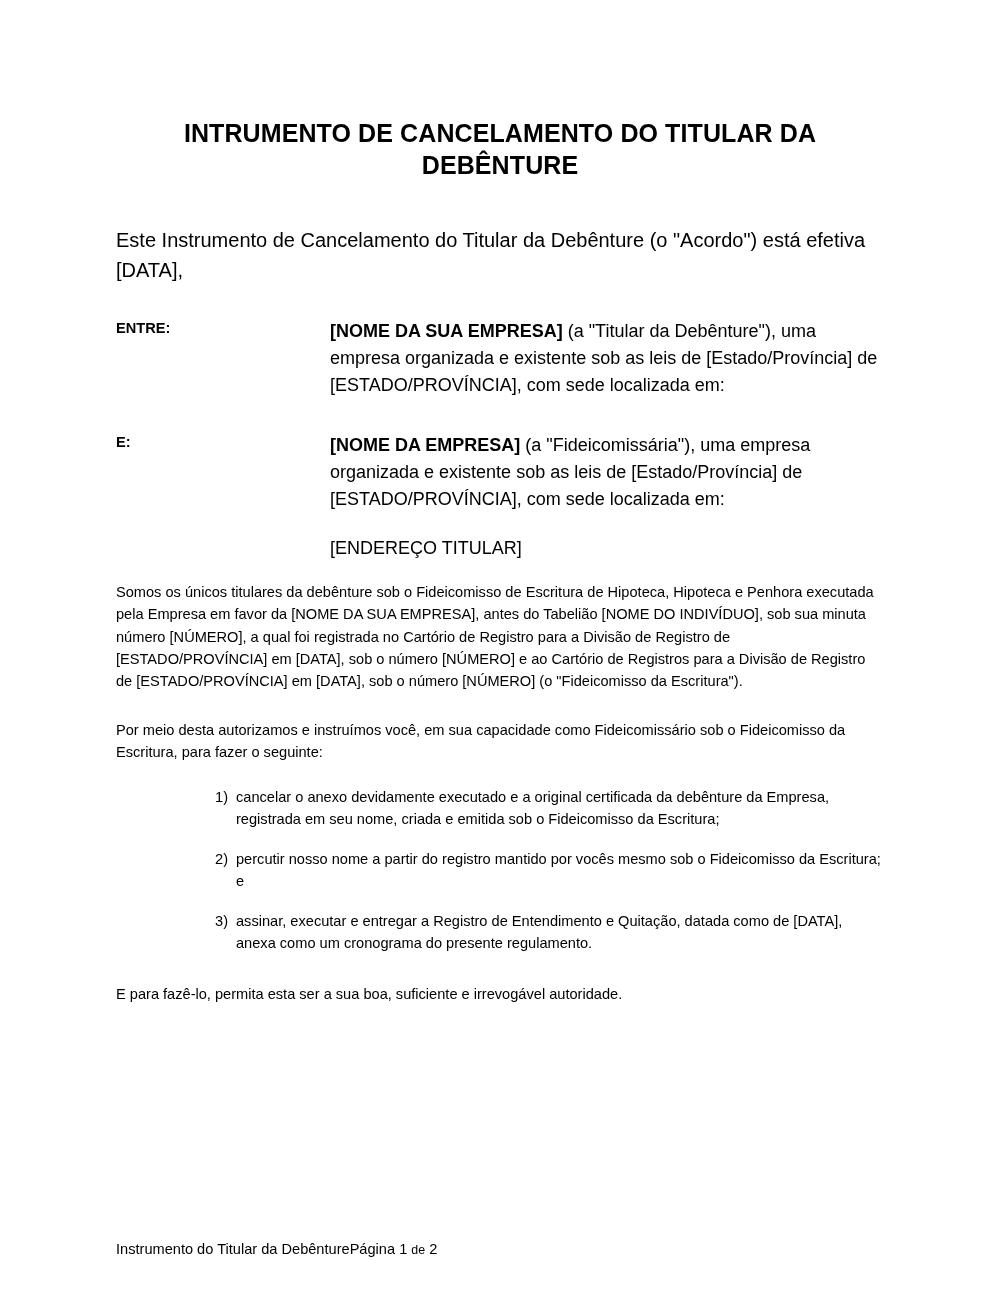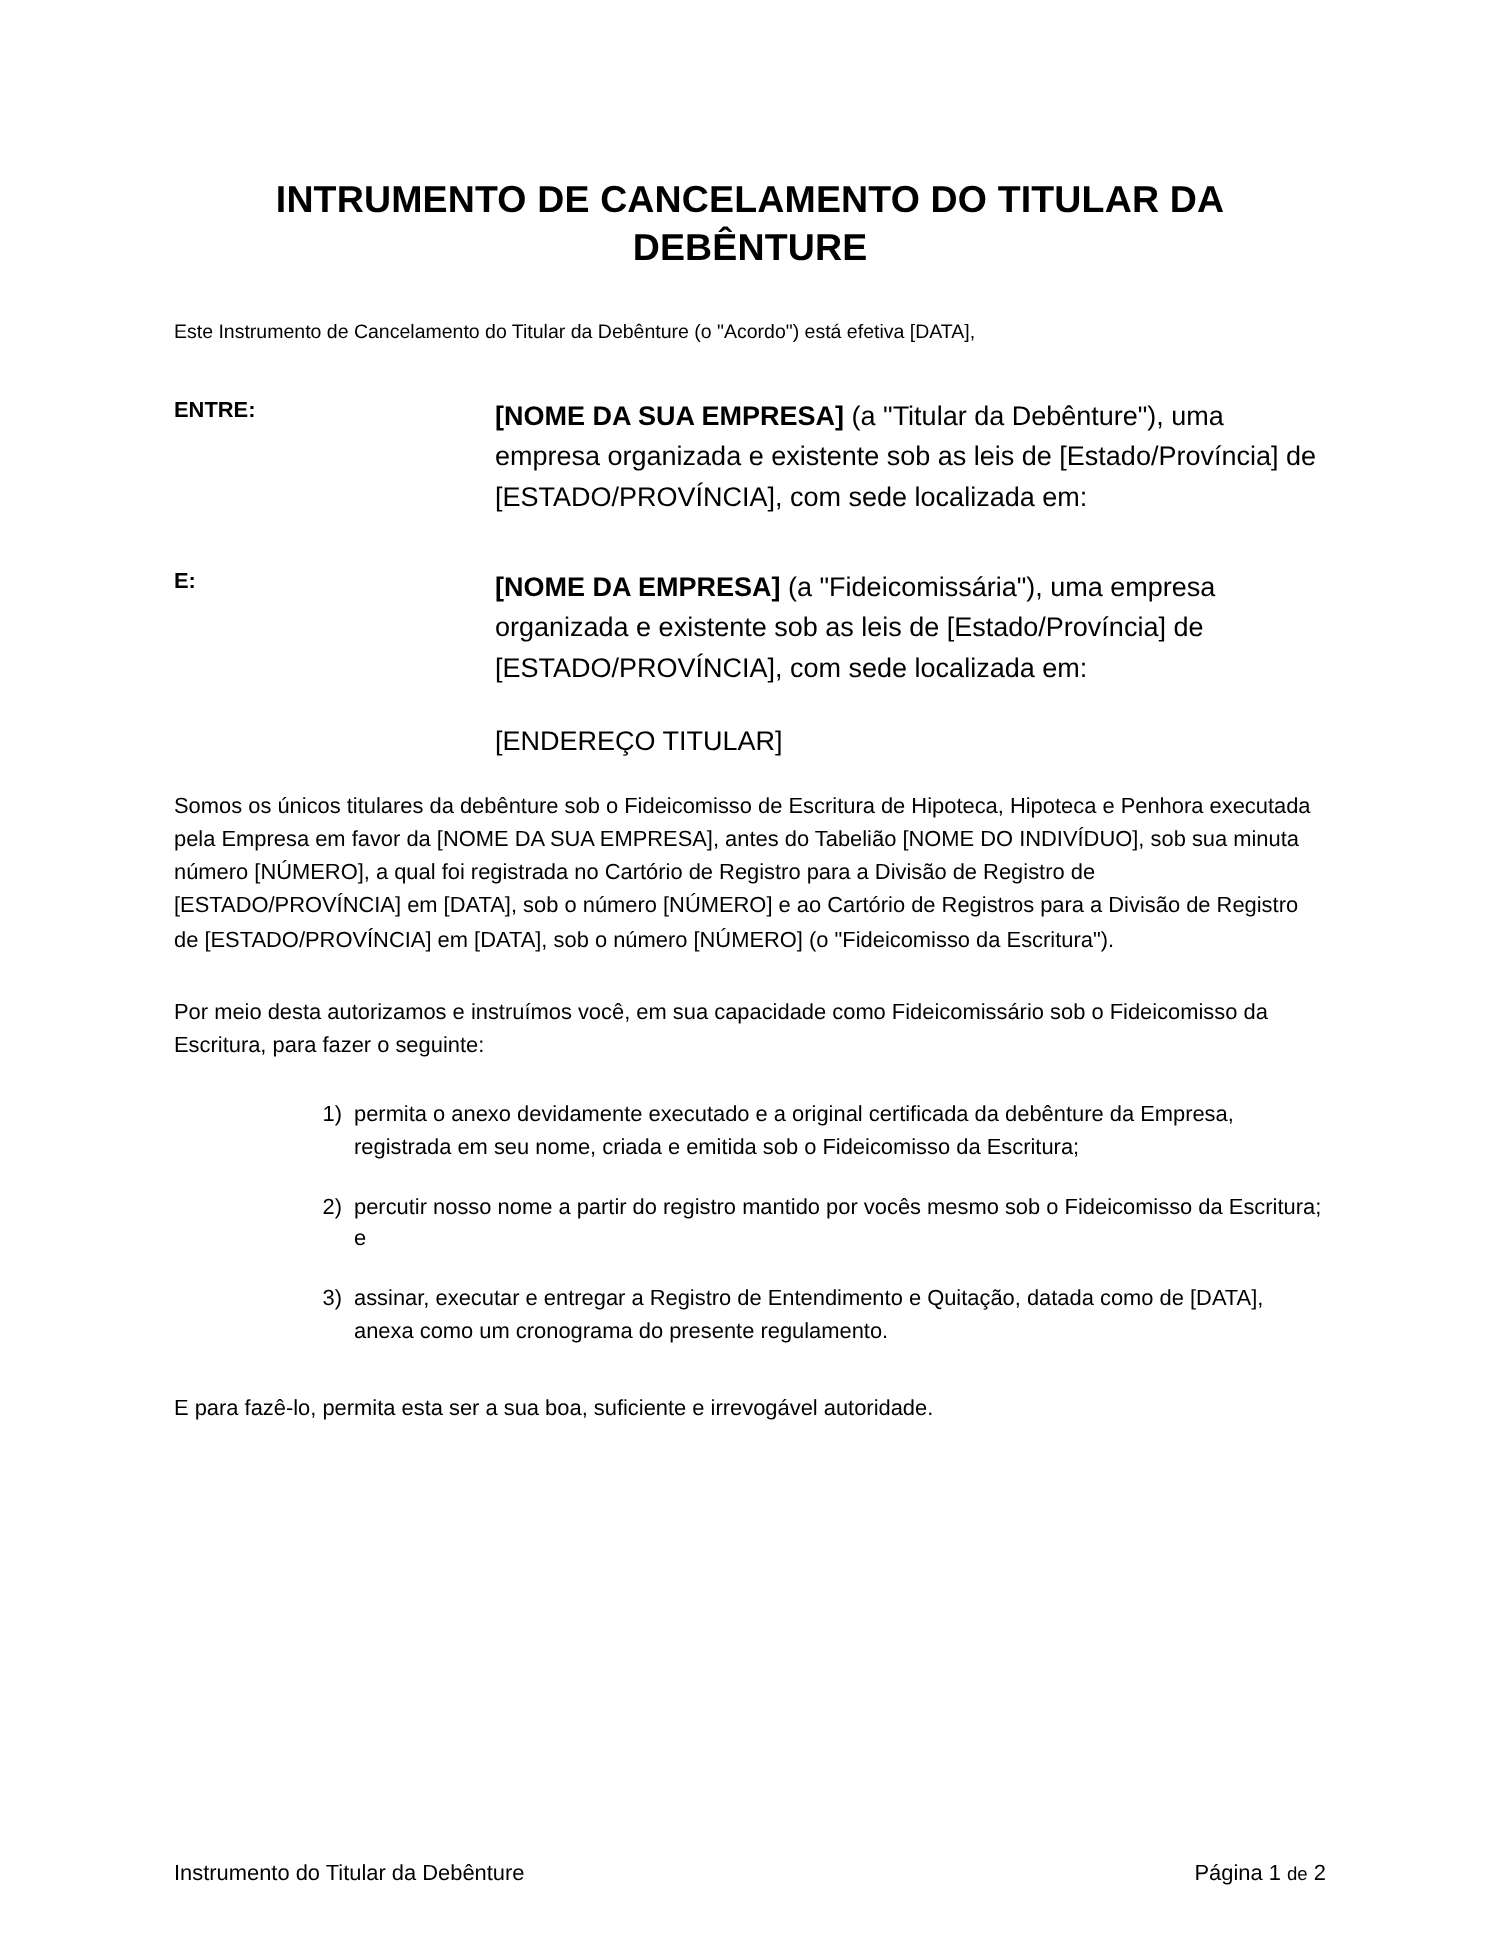--- a/index.html
+++ b/index.html
@@ -25,22 +25,22 @@
   }
   .doc-title {
     text-align: center;
     font-size: 25px;
     font-weight: bold;
     line-height: 1.28;
     margin: 8px 20px 0 20px;
     letter-spacing: 0.1px;
   }
   .intro {
-    margin-top: 30px;
-    font-size: 13px;
+    margin-top: 44px;
+    font-size: 20px;
     line-height: 1.5;
   }
   .party-block {
     margin-top: 33px;
     display: flex;
     align-items: flex-start;
     gap: 40px;
   }
   .party-label {
     width: 174px;
@@ -93,21 +93,20 @@
     margin-top: 29px;
     font-size: 14.6px;
     line-height: 1.5;
   }
   .footer {
     position: absolute;
     left: 116px;
     right: 116px;
     bottom: 46px;
     display: flex;
-    justify-content: space-between;
     align-items: baseline;
     font-size: 14.6px;
   }
   .footer .page-num {
     font-size: 14.6px;
   }
   .footer .page-num .small {
     font-size: 12.4px;
   }
 </style>
@@ -139,21 +138,21 @@
     </div>
   </div>
 
   <p class="para">Somos os únicos titulares da debênture sob o Fideicomisso de Escritura de Hipoteca, Hipoteca e Penhora executada pela Empresa em favor da [NOME DA SUA EMPRESA], antes do Tabelião [NOME DO INDIVÍDUO], sob sua minuta número [NÚMERO], a qual foi registrada no Cartório de Registro para a Divisão de Registro de [ESTADO/PROVÍNCIA] em [DATA], sob o número [NÚMERO] e ao Cartório de Registros para a Divisão de Registro de [ESTADO/PROVÍNCIA] em [DATA], sob o número [NÚMERO] (o "Fideicomisso da Escritura").</p>
 
   <p class="para tight">Por meio desta autorizamos e instruímos você, em sua capacidade como Fideicomissário sob o Fideicomisso da Escritura, para fazer o seguinte:</p>
 
   <ol class="numbered">
     <li>
       <span class="marker">1)</span>
-      <span>permita o anexo devidamente executado e a original certificada da debênture da Empresa, registrada em seu nome, criada e emitida sob o Fideicomisso da Escritura;</span>
+      <span>cancelar o anexo devidamente executado e a original certificada da debênture da Empresa, registrada em seu nome, criada e emitida sob o Fideicomisso da Escritura;</span>
     </li>
     <li>
       <span class="marker">2)</span>
       <span>percutir nosso nome a partir do registro mantido por vocês mesmo sob o Fideicomisso da Escritura; e</span>
     </li>
     <li>
       <span class="marker">3)</span>
       <span>assinar, executar e entregar a Registro de Entendimento e Quitação, datada como de [DATA], anexa como um cronograma do presente regulamento.</span>
     </li>
   </ol>

